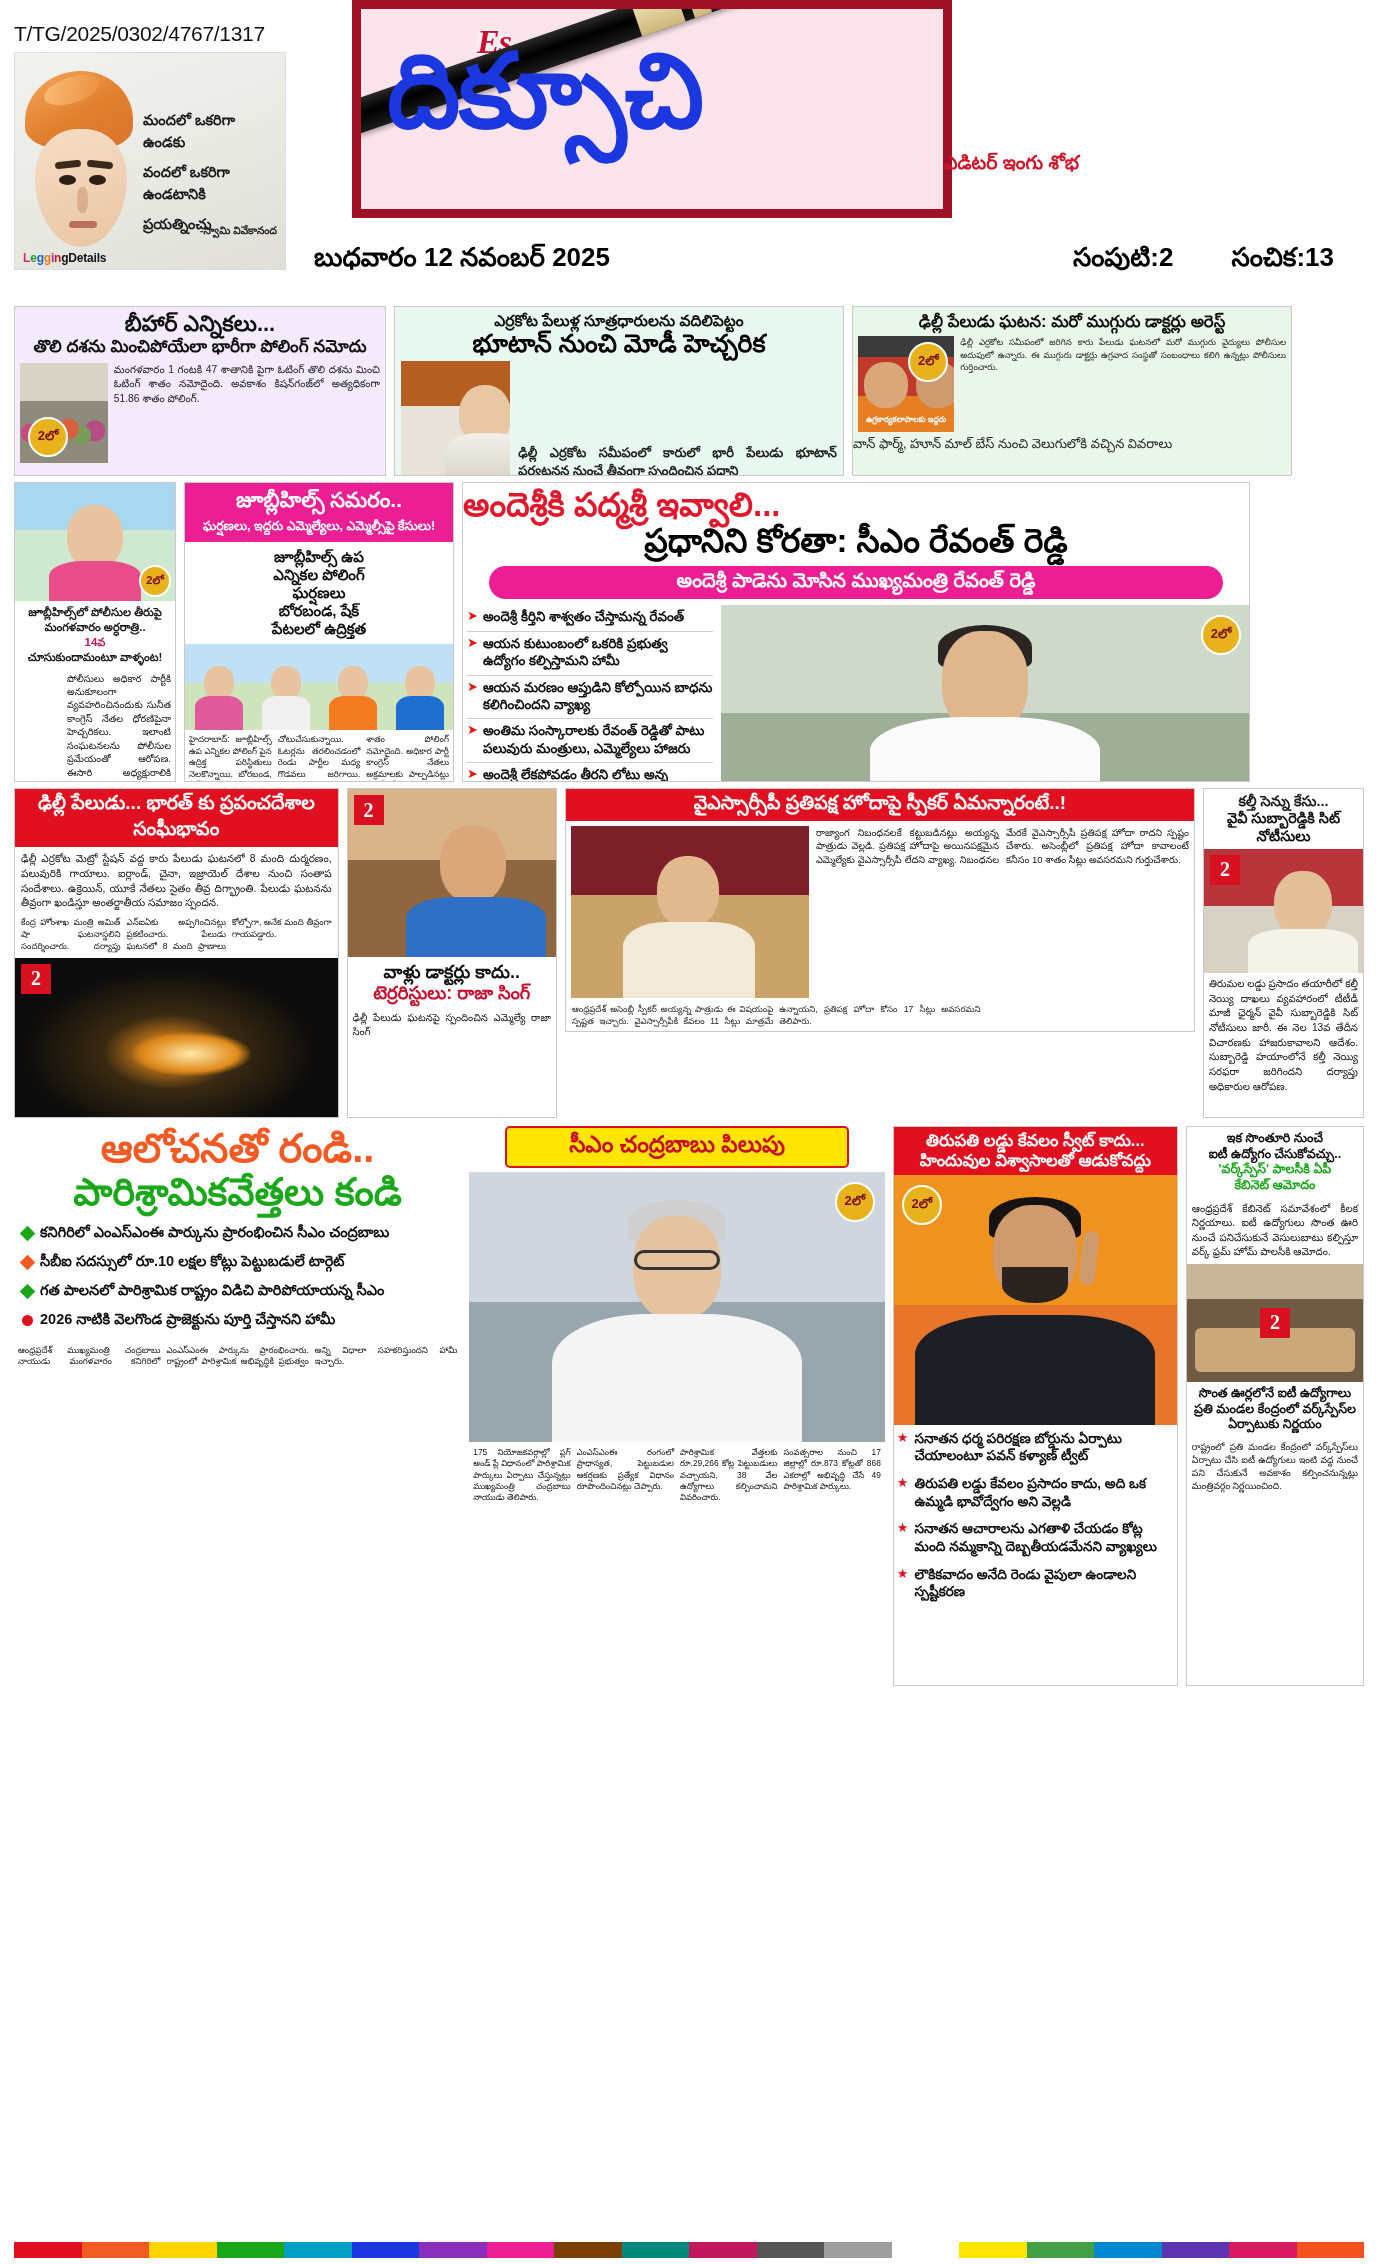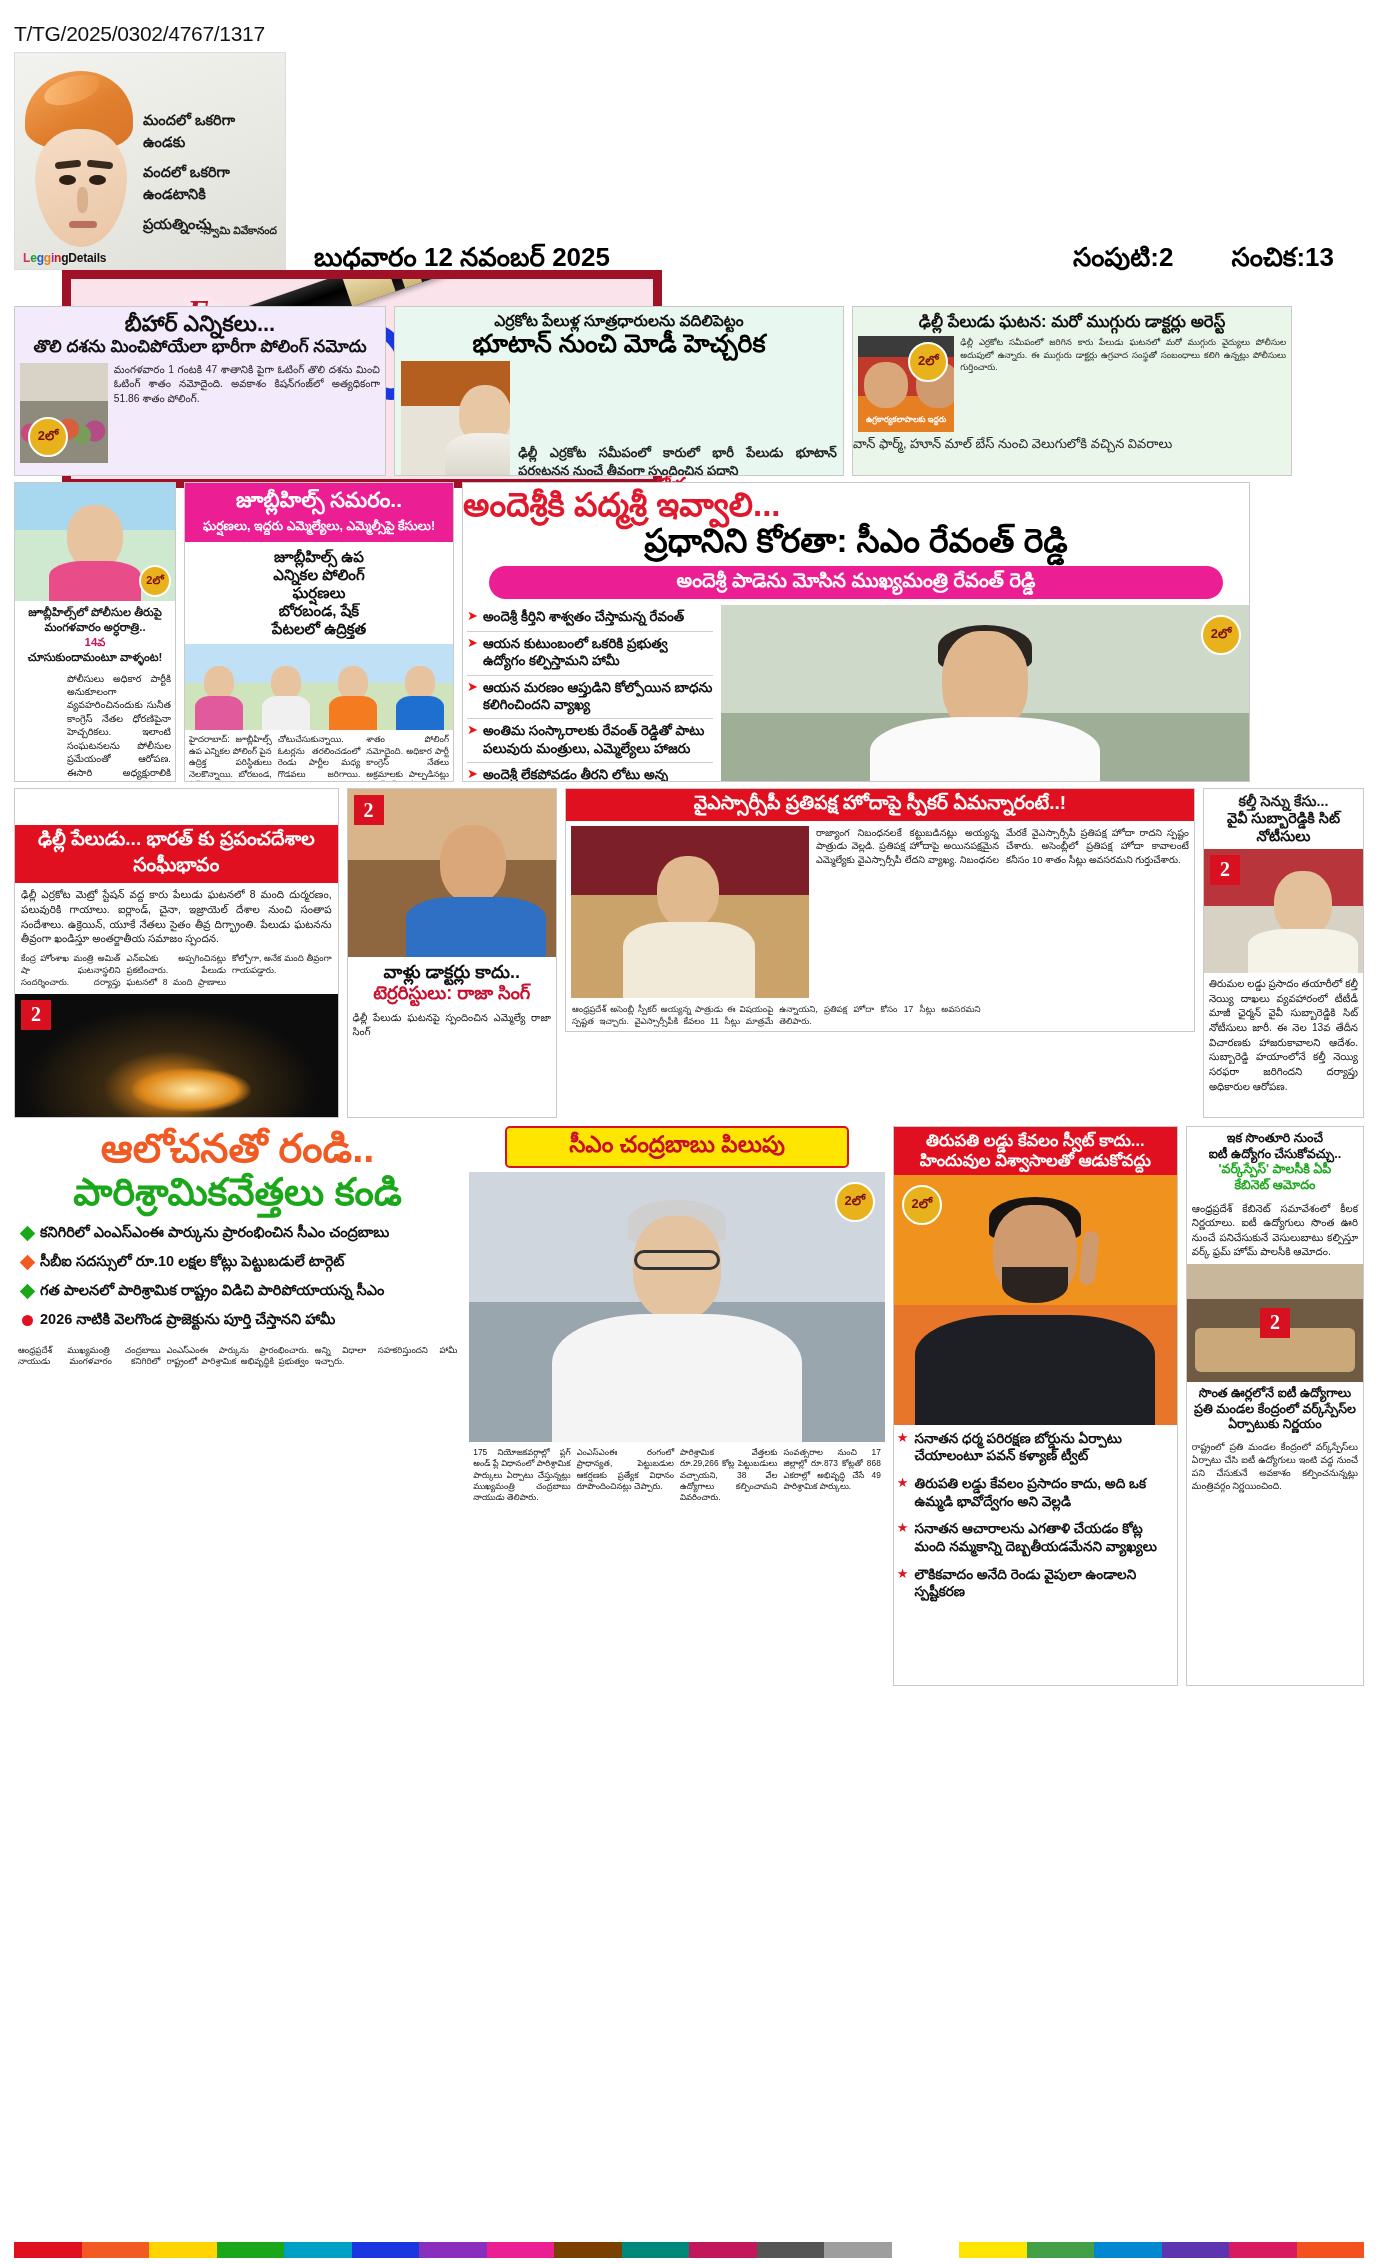--- a/index.html
+++ b/index.html
@@ -9,21 +9,21 @@
     width:1378px; height:2264px;
     background:#ffffff;
     font-family:"Liberation Sans","DejaVu Sans",sans-serif;
     color:#111;
     overflow:hidden;
     position:relative;
   }
   .page { width:1378px; height:2264px; position:relative; padding:0 14px; }
 
   
-  .masthead { display:flex; align-items:flex-start; height:300px; position:relative;flex-direction:column; }
+  .masthead { display:flex; align-items:flex-start; height:300px; position:relative; }
   .reg-col { width:290px; padding-top:22px; }
   .reg-no { font-size:21px; letter-spacing:-0.3px; color:#111; font-weight:400; }
   .vivek-box {
     margin-top:6px; width:272px; height:218px;
     background:linear-gradient(160deg,#f2f2ee 0%,#e9e9e4 55%,#dfdfd8 100%);
     border:1px solid #ddd; position:relative; overflow:hidden;
   }
   .vivek-head {
     position:absolute; left:4px; top:18px; width:120px; height:178px;
   }
@@ -216,21 +216,21 @@
     width:94px; height:44px; background:#2a2520; border-radius:50% 50% 18% 18%; }
   .revanth .shirt { position:absolute; left:50%; bottom:0; transform:translateX(-50%);
     width:230px; height:84px; background:#fafafa; border-radius:40% 40% 0 0; }
 
   
   .rowC { margin-top:6px; height:330px; }
   .c1 { width:440px; }
   .c2 { width:285px; }
   .c3 { width:630px; }
   .c1hd { background:#e01020; color:#fff; text-align:center; font-weight:800;
-    font-size:19px; padding:3px 4px;margin-top:36px; }
+    font-size:19px; padding:3px 4px; }
   .c1 .txt { font-size:10.4px; line-height:1.42; padding:5px 6px; text-align:justify; }
   .blast {
     width:100%; height:168px; position:relative;
     background:radial-gradient(ellipse at 48% 56%, #f8e29a 0 5%, #c97a18 10%, #3a2a12 28%, #0c0c0c 62%);
   }
   .blast .glow { position:absolute; left:36%; top:44%; width:120px; height:44px;
     background:radial-gradient(ellipse,#ffe8a8,#e08b1c 55%,transparent 72%); }
   .rajasingh {
     width:100%; height:168px; position:relative;
     background:linear-gradient(180deg,#d9b48a 0 42%, #8e6640 42% 100%);

